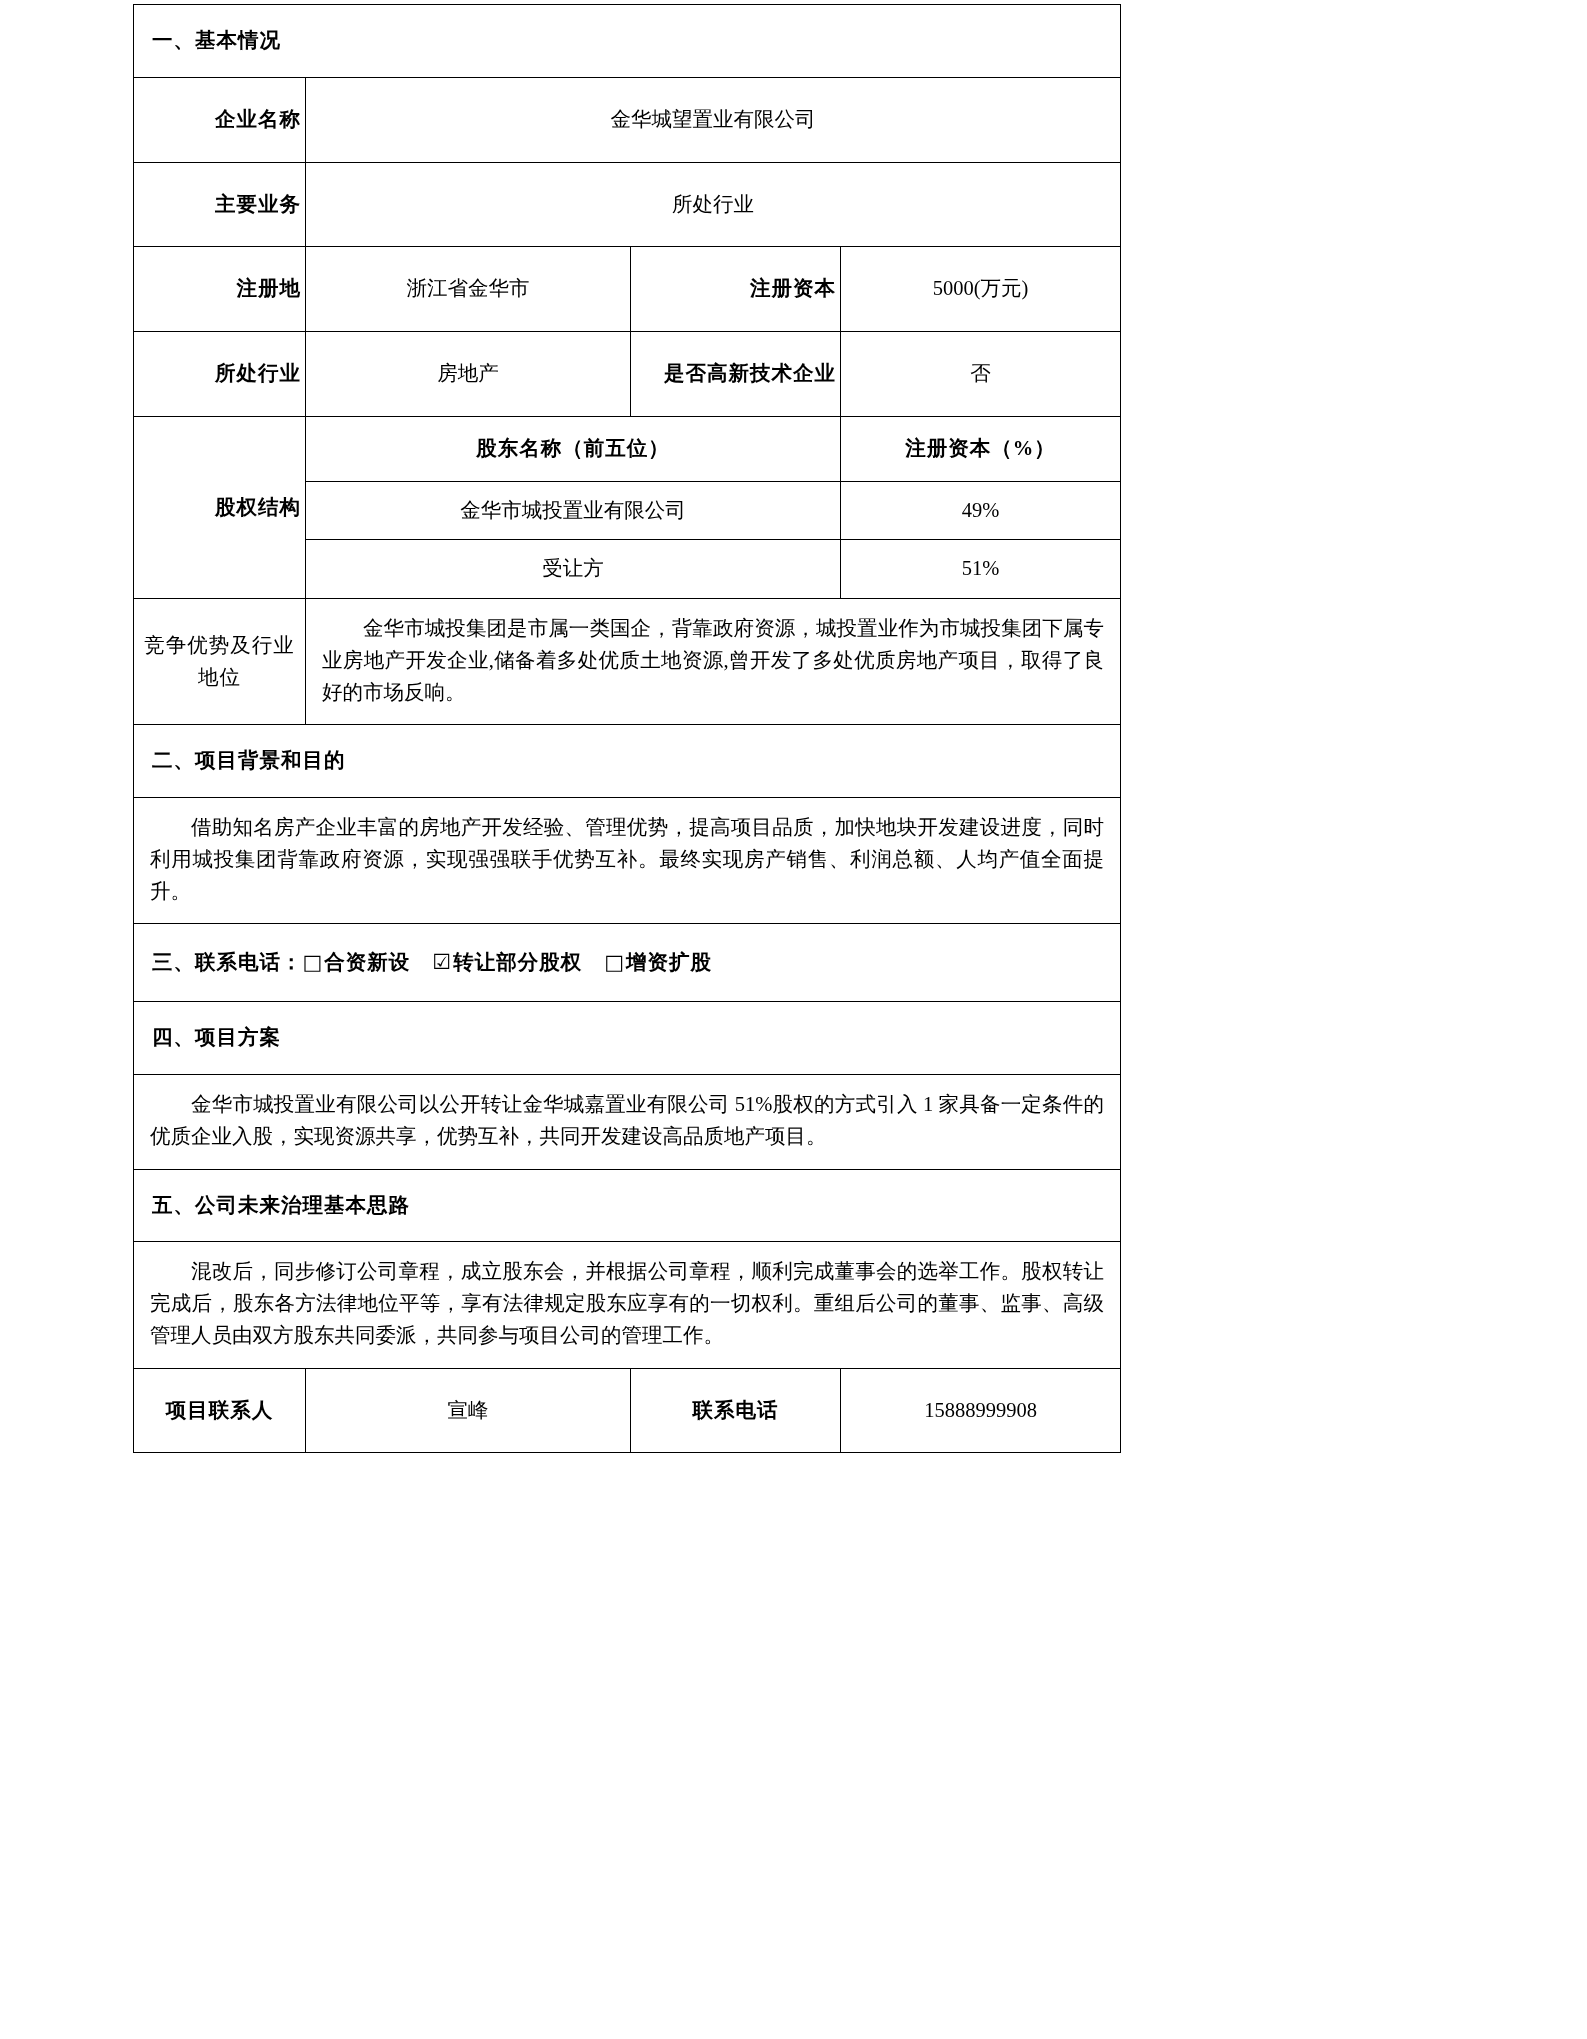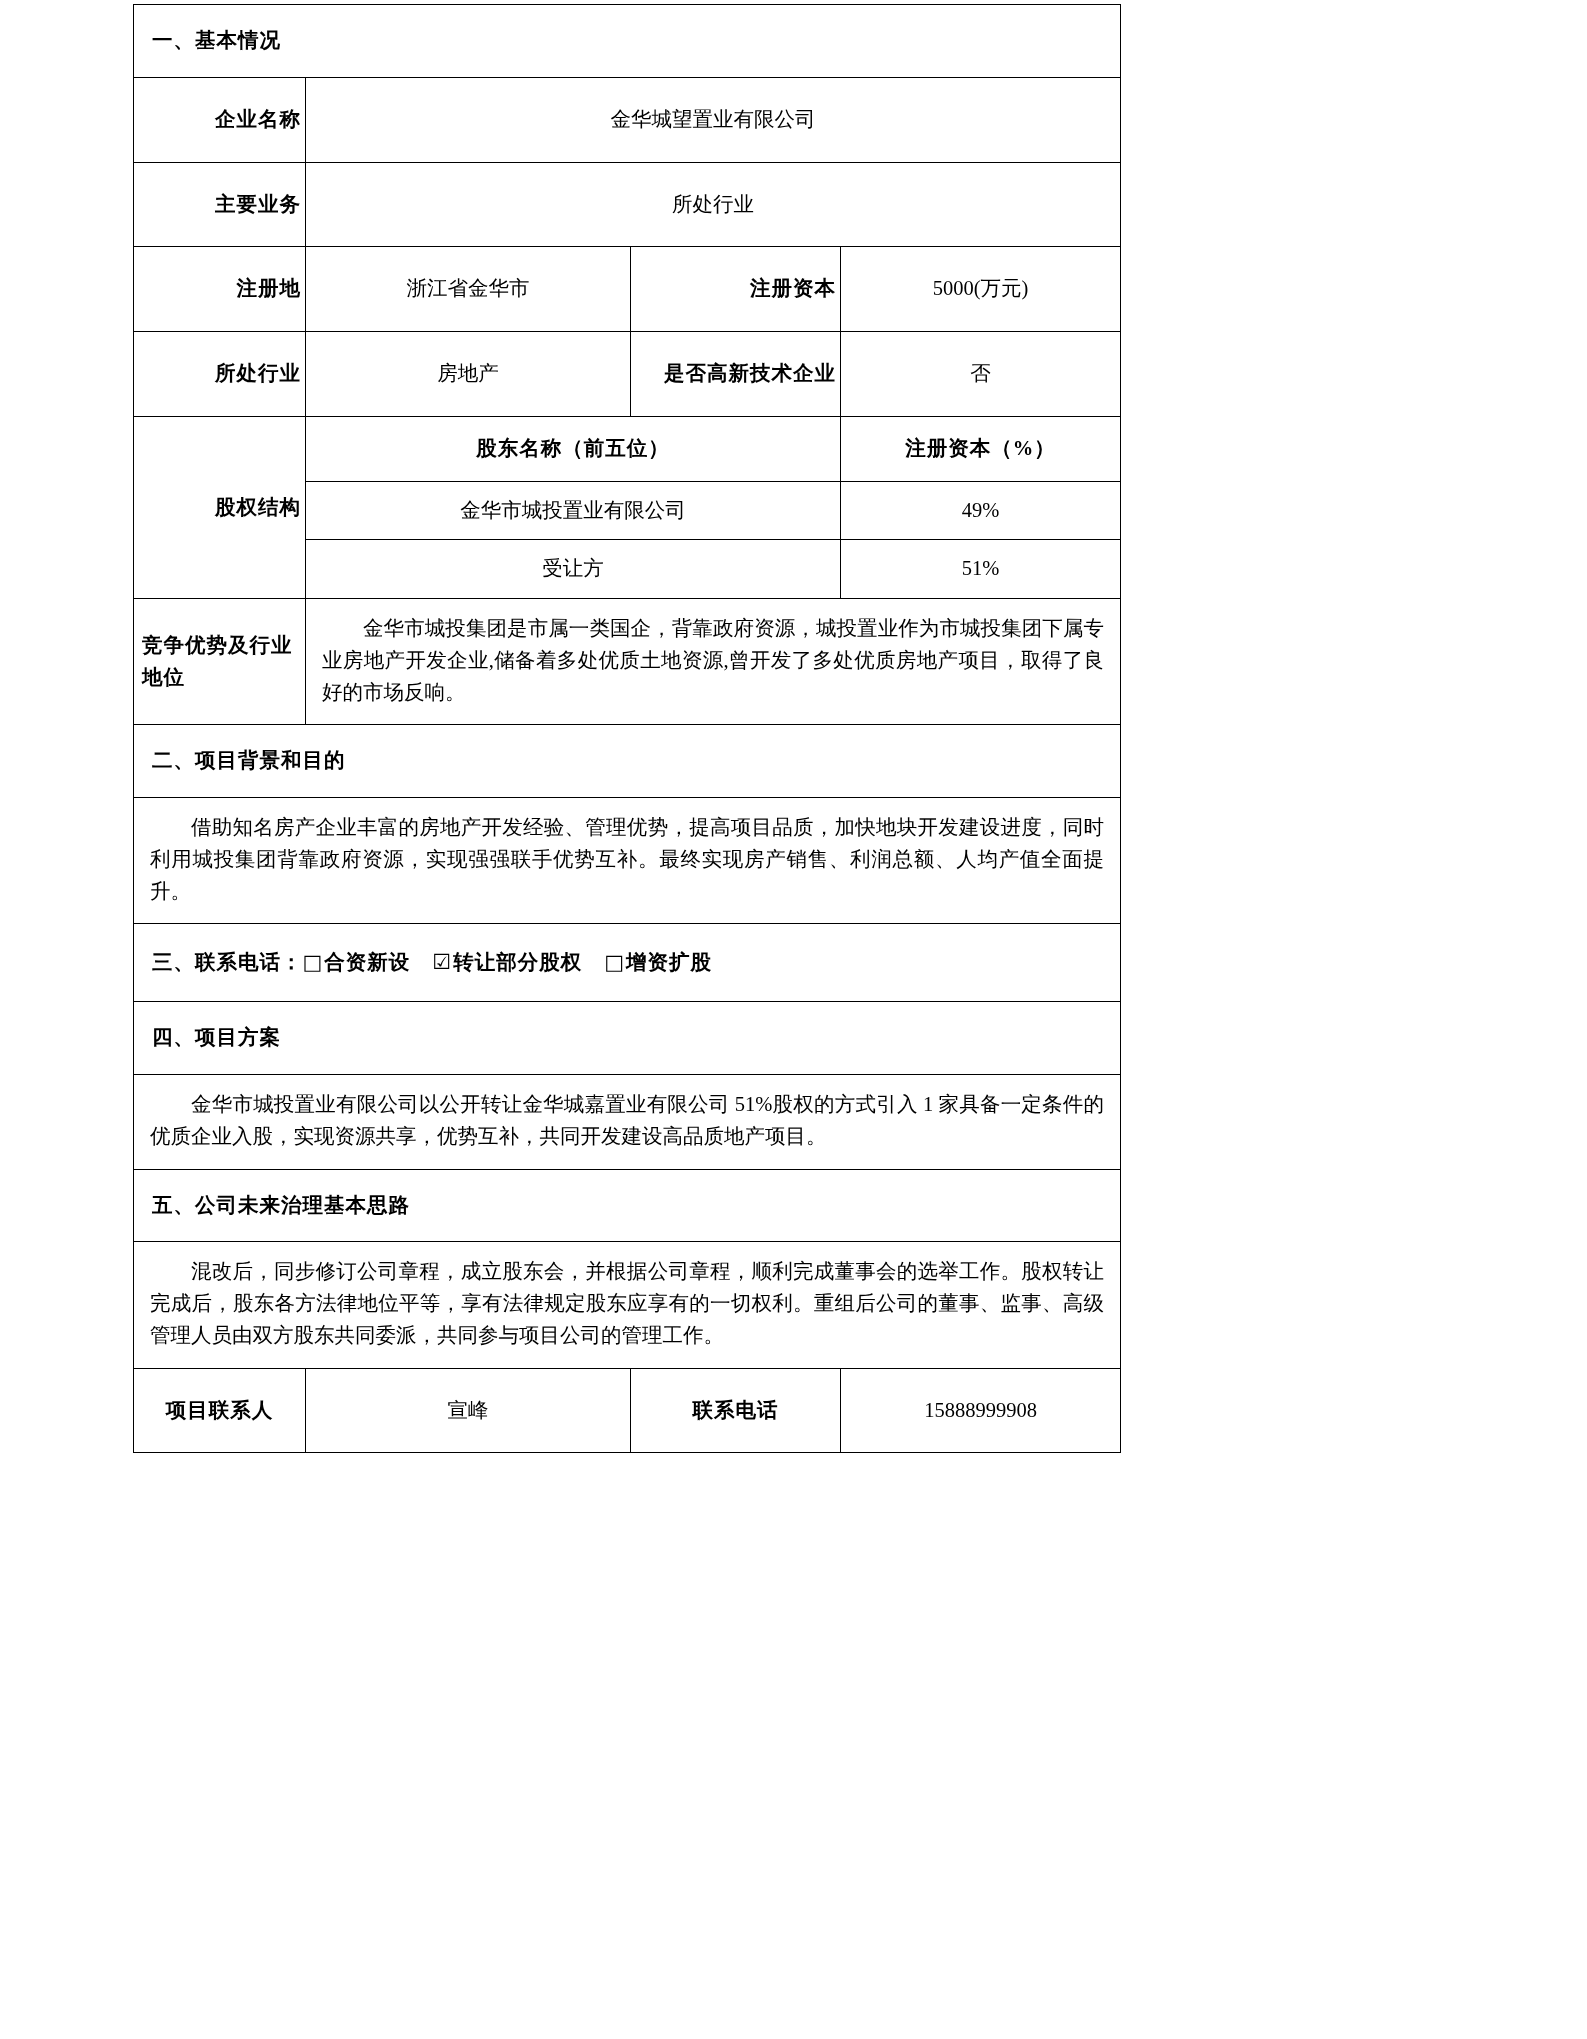--- a/index.html
+++ b/index.html
@@ -49,21 +49,22 @@
     text-align: left;
   }
   .lbl {
     text-align: right;
     font-weight: bold;
     font-size: 21.5px;
     letter-spacing: 1px;
     padding: 26px 4px !important;
   }
   .lbl-two {
-    font-weight: bold;
+    text-align: center;
+    font-weight: normal;
     font-size: 21.5px;
     letter-spacing: 1px;
     padding: 10px 8px !important;
     line-height: 1.9;
   }
   .val {
     text-align: center;
     font-size: 20.5px;
     padding: 26px 4px !important;
   }

